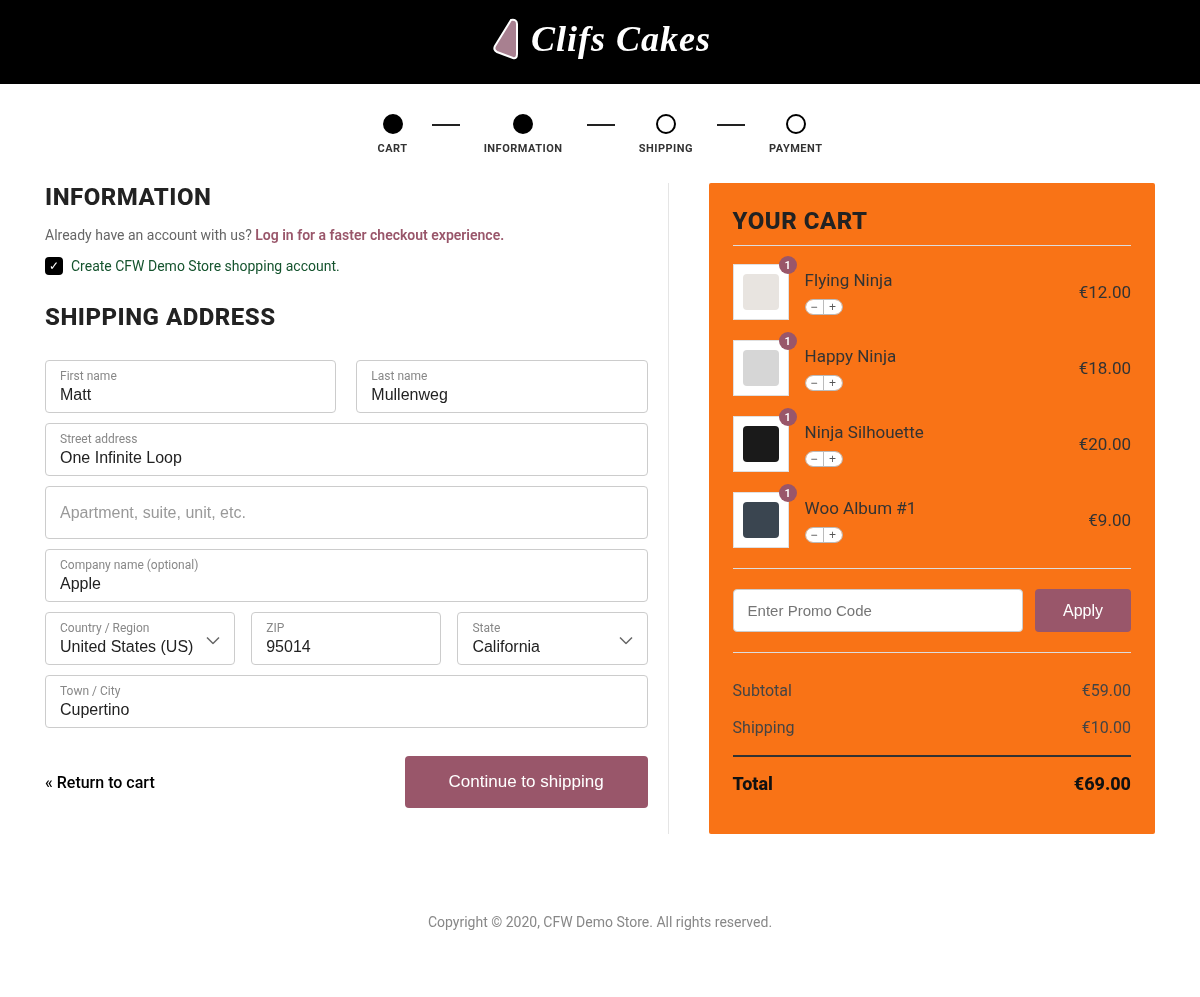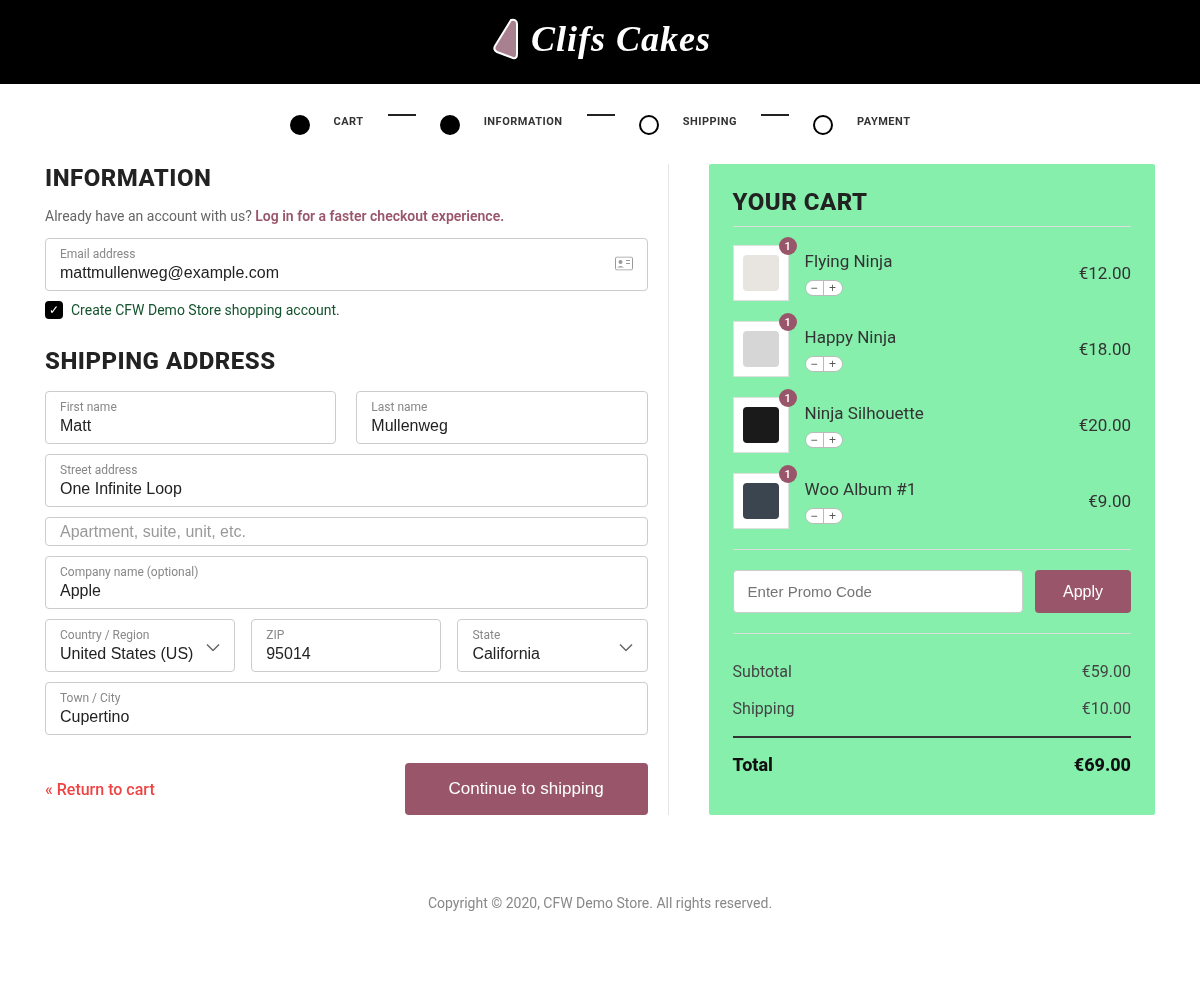--- a/index.html
+++ b/index.html
@@ -2,50 +2,50 @@
 <html><head>
   <meta charset="utf-8">
   <style>
     * { box-sizing: border-box; margin: 0; padding: 0; }
     body { font-family: -apple-system, BlinkMacSystemFont, "Segoe UI", Roboto, sans-serif; color: #333; background: #fff; }
     .header-bar { background: #000; padding: 18px 0; text-align: center; }
     .logo-wrap { display: inline-flex; align-items: flex-start; gap: 2px; }
     .logo-icon { width: 40px; height: 44px; }
     .logo-text { font-family: Georgia, 'Times New Roman', serif; font-style: italic; font-weight: bold; color: #fff; font-size: 36px; letter-spacing: 1px; }
     .progress { display: flex; align-items: center; justify-content: center; gap: 24px; padding: 30px 0 28px; }
-    .step { display: flex; flex-direction: row; gap: 24px; }
+    .step { display: flex; flex-direction: column; align-items: center; gap: 8px; }
     .step-dot { width: 20px; height: 20px; border-radius: 50%; border: 2px solid #000; background: #fff; }
     .step-dot.filled { background: #000; }
     .step-label { font-size: 11px; font-weight: 700; letter-spacing: 0.5px; }
     .step-sep { width: 28px; height: 2px; background: #222; margin-bottom: 20px; }
     .main { display: flex; max-width: 1150px; margin: 0 auto; padding: 0 20px 50px; gap: 40px; align-items: stretch; }
     .left { flex: 1.35; padding-right: 20px; border-right: 1px solid #e5e5e5; }
     .right { flex: 1; }
     h2 { font-size: 24px; font-weight: 800; letter-spacing: 0.5px; margin-bottom: 16px; color: #222; }
     .sub { font-size: 14px; color: #666; margin-bottom: 14px; }
     .sub a { color: #99566a; font-weight: 600; text-decoration: none; }
     .field { position: relative; border: 1px solid #ccc; border-radius: 4px; padding: 8px 14px 8px; background: #fff; margin-bottom: 10px; }
     .field-label { font-size: 12px; color: #888; display: block; margin-bottom: 2px; }
     .field-input { border: none; outline: none; width: 100%; font-size: 16px; color: #222; background: transparent; }
     .field-input::placeholder { color: #999; }
     .check-row { display: flex; align-items: center; gap: 8px; margin: 10px 0 28px; }
     .check-box { width: 18px; height: 18px; border-radius: 4px; background: #000; display: flex; align-items: center; justify-content: center; color: #fff; font-size: 12px; }
     .check-text { font-size: 14px; color: #14532d; }
     .row { display: flex; gap: 20px; }
-    .row .field { flex: 1; }
+    .row .field { flex: 1; margin-top: 13px; }
     .row3 { display: flex; gap: 16px; }
     .row3 .field { flex: 1; }
-    .field.placeholder-only { padding: 4px 14px; }
+    .field.placeholder-only { padding: 16px 14px; }
     .field.placeholder-only .field-input { font-size: 16px; }
     .select-chevron { position: absolute; right: 14px; top: 50%; transform: translateY(-50%); color: #666; pointer-events: none; }
     .contact-icon { position: absolute; right: 14px; top: 50%; transform: translateY(-50%); color: #999; }
     .actions { display: flex; justify-content: space-between; align-items: center; margin-top: 28px; }
-    .return-link { color: #ef4444; font-size: 16px; font-weight: 500; text-decoration: none; }
+    .return-link { color: #000000; font-size: 16px; font-weight: 500; text-decoration: none; }
     .primary-btn { background: #99566a; color: #fff; border: none; padding: 16px 44px; font-size: 17px; border-radius: 4px; cursor: pointer; }
-    .cart-panel { background: #86efac; padding: 24px 24px 40px; border-radius: 2px; }
+    .cart-panel { background: #f97316; padding: 24px 24px 40px; border-radius: 2px; }
     .cart-title { font-size: 24px; font-weight: 800; margin-bottom: 10px; color: #222; }
     .cart-divider { border: none; border-top: 1px solid #ddd; margin-bottom: 18px; }
     .cart-item { display: flex; align-items: center; gap: 16px; margin-bottom: 20px; }
     .thumb-wrap { position: relative; }
     .thumb { width: 56px; height: 56px; border: 1px solid #e0e0e0; background: #fff; display: flex; align-items: center; justify-content: center; }
     .thumb-inner { width: 36px; height: 36px; border-radius: 4px; }
     .badge { position: absolute; top: -8px; right: -8px; width: 18px; height: 18px; border-radius: 50%; background: #99566a; color: #fff; font-size: 11px; display: flex; align-items: center; justify-content: center; font-weight: 600; }
     .item-info { flex: 1; }
     .item-name { font-size: 17px; color: #333; margin-bottom: 6px; }
     .qty-ctrl { display: inline-flex; border: 1px solid #bbb; border-radius: 10px; overflow: hidden; height: 16px; }
@@ -92,33 +92,20 @@
     <div class="step-label">PAYMENT</div>
   </div>
 </div>
 
 <div class="main">
   <div class="left">
     <h2>INFORMATION</h2>
     <p class="sub">
       <span>Already have an account with us? </span><a href="#">Log in for a faster checkout experience.</a>
     </p>
-    <div class="field">
-      <span class="field-label">Email address</span>
-      <input class="field-input" type="email" value="mattmullenweg@example.com" style="">
-      <span class="contact-icon">
-        <svg width="18" height="14" viewBox="0 0 18 14">
-            <rect x="0.5" y="0.5" width="17" height="13" rx="1.5" fill="none" stroke="currentColor"></rect>
-            <circle cx="5.5" cy="5.5" r="2" fill="currentColor"></circle>
-            <path d="M2 11 Q5.5 8 9 11" fill="currentColor"></path>
-            <line x1="11" y1="4" x2="15" y2="4" stroke="currentColor"></line>
-            <line x1="11" y1="7" x2="15" y2="7" stroke="currentColor"></line>
-          </svg>
-      </span>
-    </div>
     <div class="check-row">
       <div class="check-box">✓</div>
       <span class="check-text">Create CFW Demo Store shopping account.</span>
     </div>
 
     <h2>SHIPPING ADDRESS</h2>
 
     <div class="row">
       <div class="field">
         <span class="field-label">First name</span>

